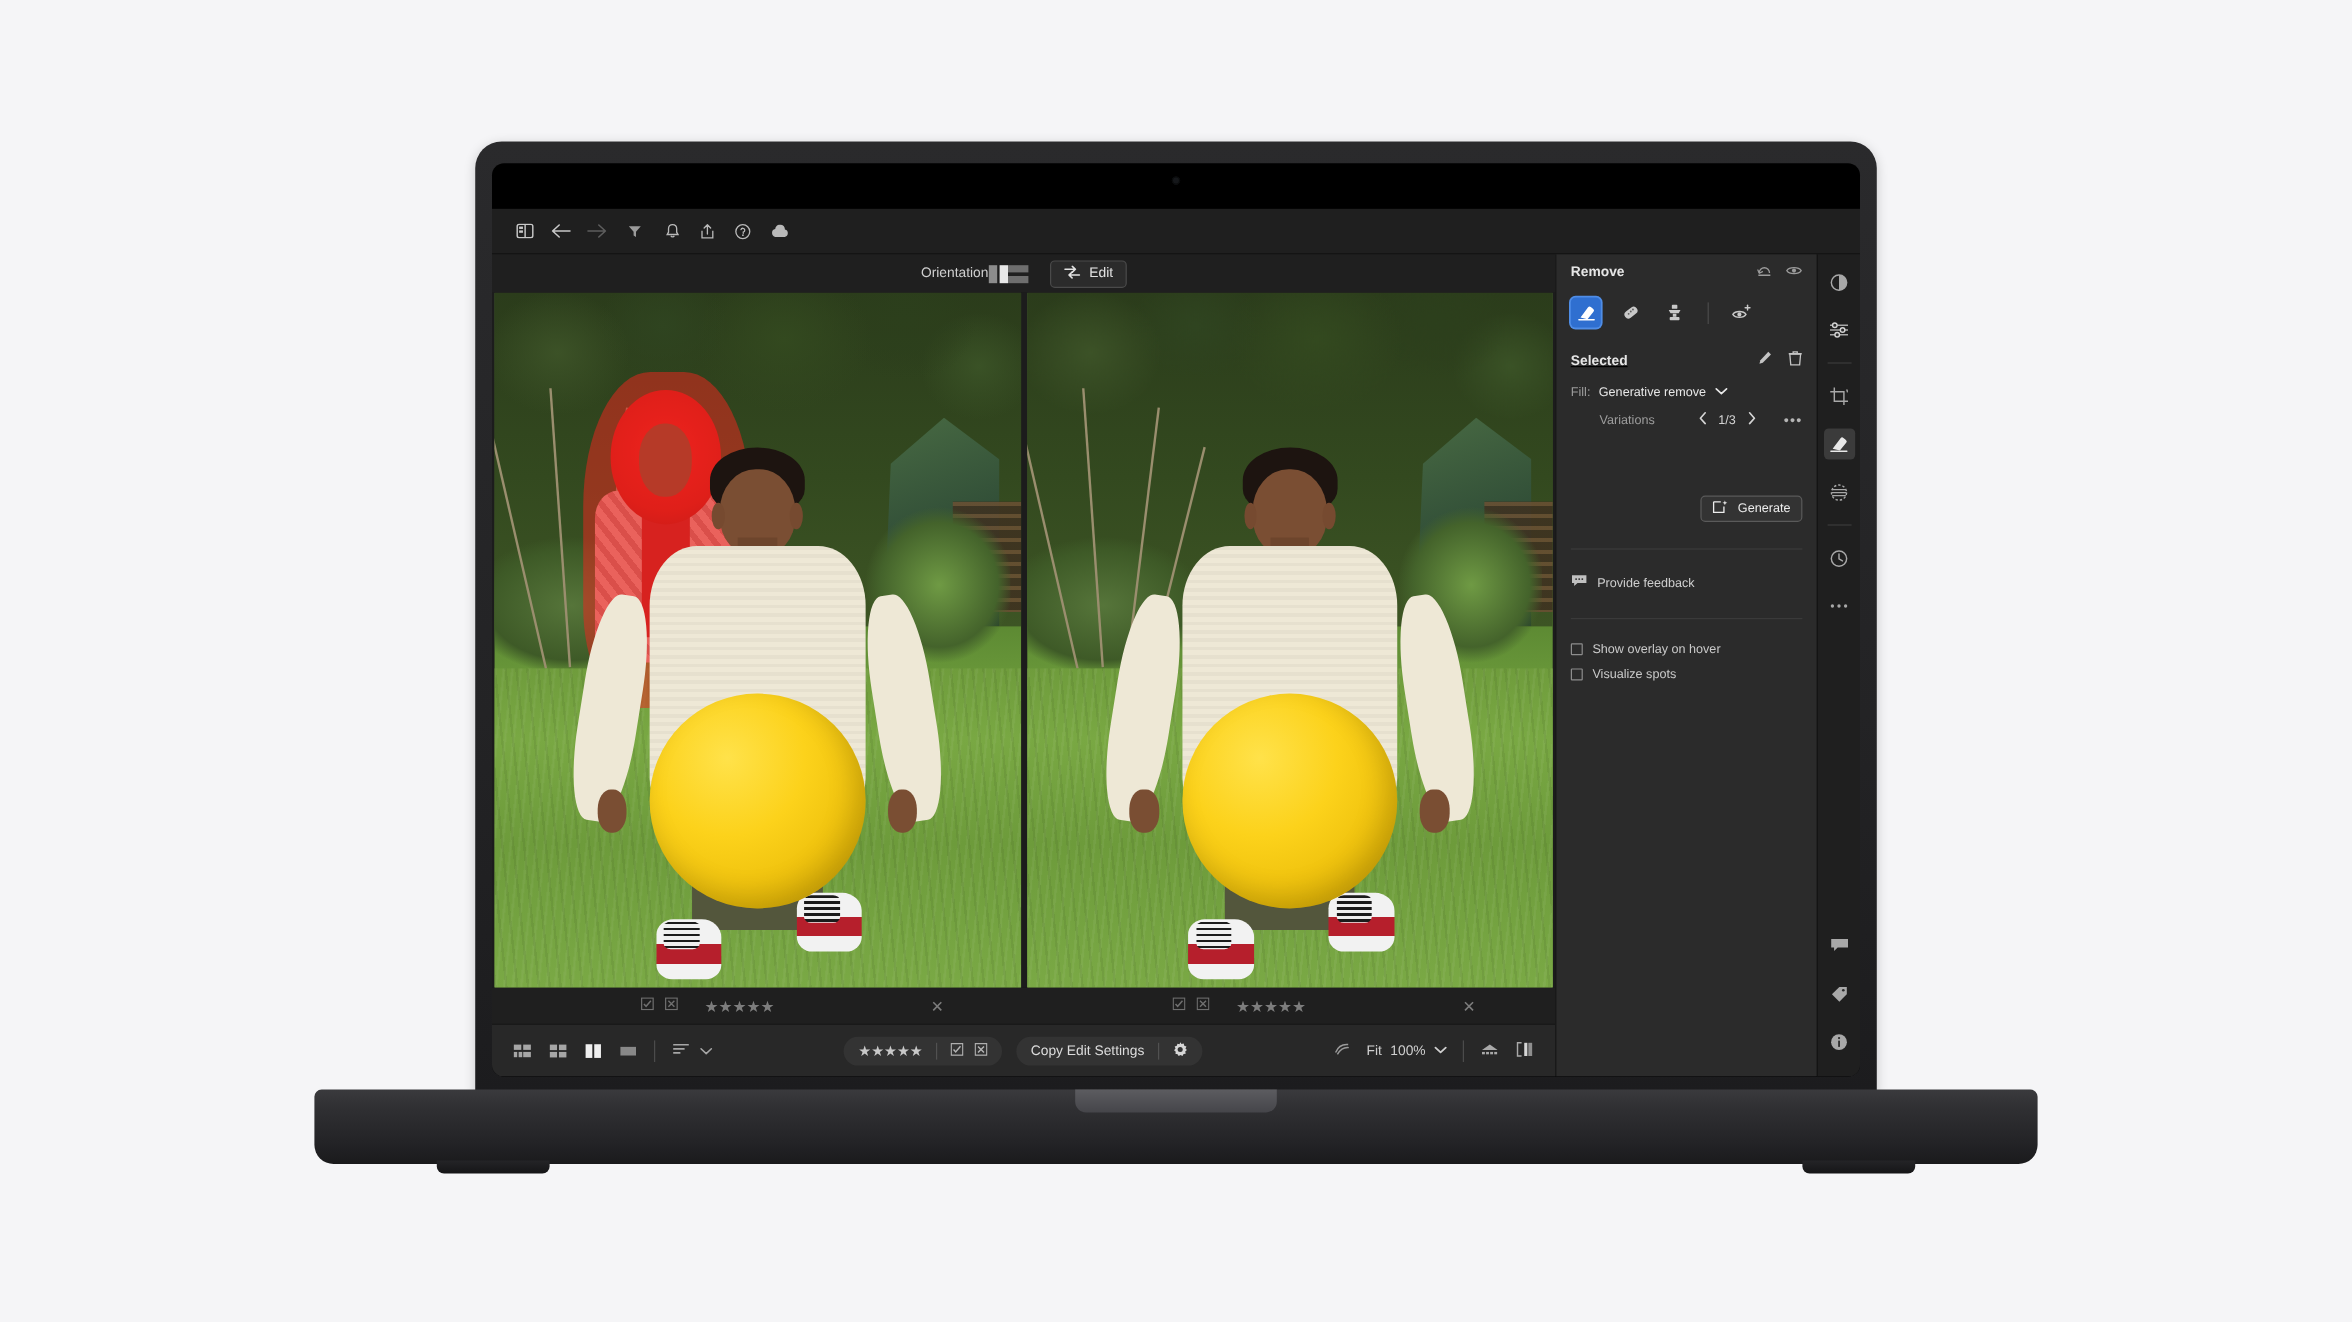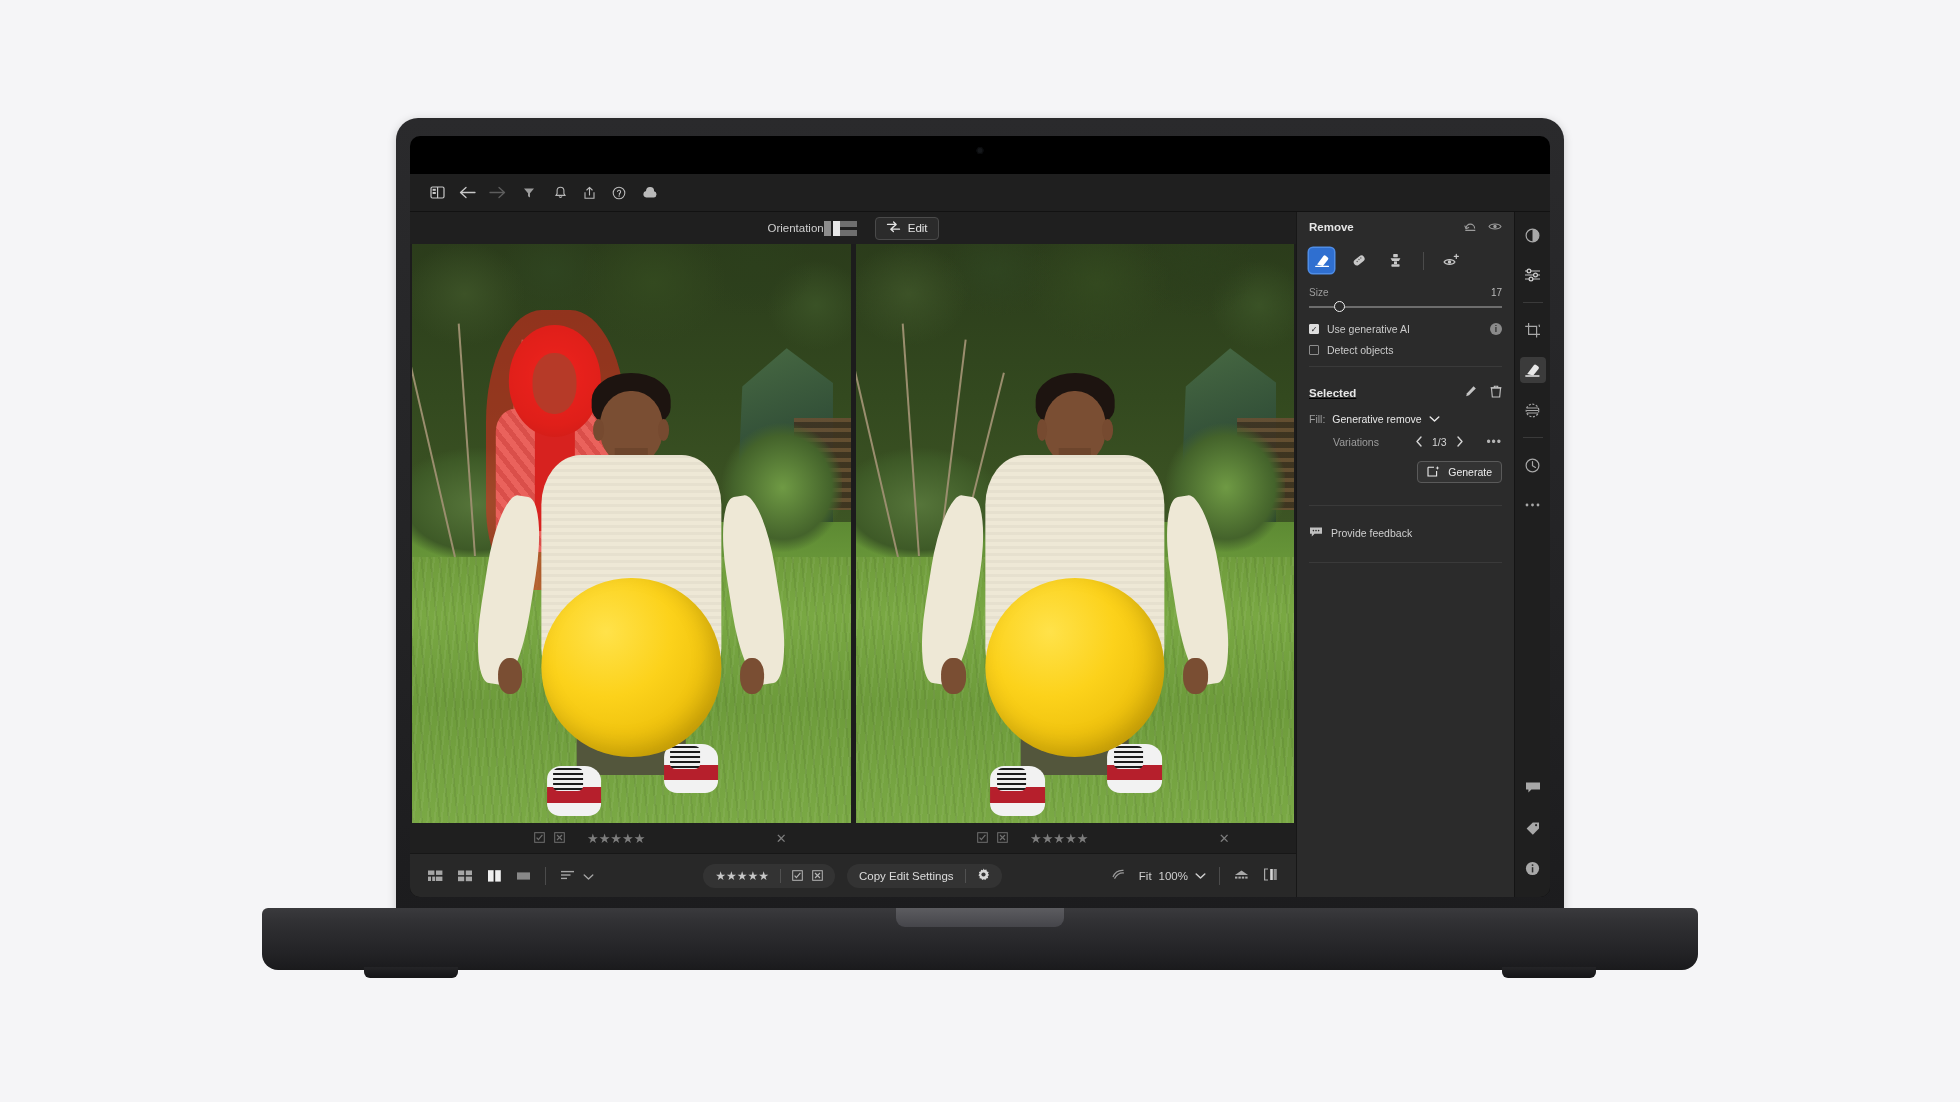--- a/index.html
+++ b/index.html
@@ -215,21 +215,21 @@
   .sel-head { display:flex; align-items:center; padding: 9px 12px 4px 12px; text-decoration: underline; }
   .sel-head .t { color:#e6e6e6; font-size:11.5px; font-weight:bold; flex:1; }
   .sel-head .ic { display:flex; gap:13px; color:#c4c4c4; }
   .fill-row { display:flex; align-items:center; gap:7px; padding: 7px 12px 0 12px; color:#9d9d9d; font-size:10.5px; }
   .fill-row .v { color:#e8e8e8; }
   .var-row { display:flex; align-items:center; padding: 10px 12px 0 12px; color:#9d9d9d; font-size:10.5px;margin-left:24px; }
   .var-ctrl { display:flex; align-items:center; gap:9px; color:#d4d4d4; margin-left:36px; }
   .var-dots { margin-left:auto; color:#b5b5b5; letter-spacing:1px; font-size:12px; }
   .gen-row { display:flex; justify-content:flex-end; padding: 12px 12px 0 12px; }
   .gen-btn { height:22px; border:1px solid #5a5a5a; border-radius:4px; background:#333;
-      color:#ededed; font-size:10.5px; display:flex; align-items:center; gap:8px; padding:0 9px; }
+      color:#ededed; font-size:10.5px; display:flex; align-items:center; gap:8px; padding:0 9px;margin-top:44px; }
   .feedback { display:flex; align-items:center; gap:8px; padding: 12px 12px 0 12px; color:#cfcfcf; font-size:10.5px; }
 
   
   .rail { width:36px; background:#1f1f1f; display:flex; flex-direction:column; align-items:center;
       padding-top:10px; gap:14px; border-left:1px solid #141414; }
   .rail-ic { width:26px; height:26px; display:flex; align-items:center; justify-content:center;
       color:#a8a8a8; border-radius:4px; }
   .rail-ic.active { background:#3b3b3b; color:#e8e8e8; }
   .rail-sep { width:20px; height:1px; background:#3a3a3a; }
   .rail-spacer { flex:1; }
@@ -610,41 +610,20 @@
               <span class="tool">
                 <svg width="17" height="15" viewBox="0 0 17 15">
                     <path d="M1 9 C3 5.8 10 5.8 12 9 C10 12.2 3 12.2 1 9 Z" fill="none" stroke="#c8c8c8" stroke-width="1.1"></path>
                     <circle cx="6.5" cy="9" r="1.7" fill="#c8c8c8"></circle>
                     <line x1="13.3" y1="1.4" x2="13.3" y2="5.4" stroke="#c8c8c8" stroke-width="1.2" stroke-linecap="round"></line>
                     <line x1="11.3" y1="3.4" x2="15.3" y2="3.4" stroke="#c8c8c8" stroke-width="1.2" stroke-linecap="round"></line>
                   </svg>
               </span>
             </div>
 
-            <div class="section">
-              <div class="row-lbl">
-                <span>Size</span>
-                <span class="val">17</span>
-              </div>
-              <div class="slider">
-                <div class="track"></div>
-                <div class="knob" style="left:13%"></div>
-              </div>
-
-              <div class="chk-row">
-                <span class="cbox on">✓</span>
-                <span>Use generative AI</span>
-                <span class="info-ic">i</span>
-              </div>
-              <div class="chk-row">
-                <span class="cbox"></span>
-                <span>Detect objects</span>
-              </div>
-              <div class="hr"></div>
-            </div>
 
             <div class="sel-head">
               <span class="t">Selected</span>
               <span class="ic">
                 <span>
                   <svg width="13" height="13" viewBox="0 0 13 13">
                       <path d="M9.6 1.2 L11.8 3.4 L5 10.2 L2.2 11.2 L3 8.2 Z" fill="#c4c4c4"></path>
                     </svg>
                 </span>
                 <span>
@@ -711,20 +690,30 @@
                     <circle cx="9.6" cy="4.6" r=".8" fill="#2b2b2b"></circle>
                   </svg>
               </span>
               <span>Provide feedback</span>
             </div>
 
             <div class="section" style="padding-top:12px;">
                 <div class="hr"></div>
               </div>
 
+            <div class="section" style="padding-top:2px;">
+              <div class="chk-row">
+                <span class="cbox"></span>
+                <span>Show overlay on hover</span>
+              </div>
+              <div class="chk-row">
+                <span class="cbox"></span>
+                <span>Visualize spots</span>
+              </div>
+            </div>
           </div>
 
           <div class="rail">
             <span class="rail-ic">
               <svg width="17" height="17" viewBox="0 0 17 17">
                   <circle cx="8.5" cy="8.5" r="6.4" fill="none" stroke="#a8a8a8" stroke-width="1.2"></circle>
                   <path d="M8.5 2.1 a6.4 6.4 0 0 1 0 12.8 Z" fill="#a8a8a8"></path>
                 </svg>
             </span>
             <span class="rail-ic">

